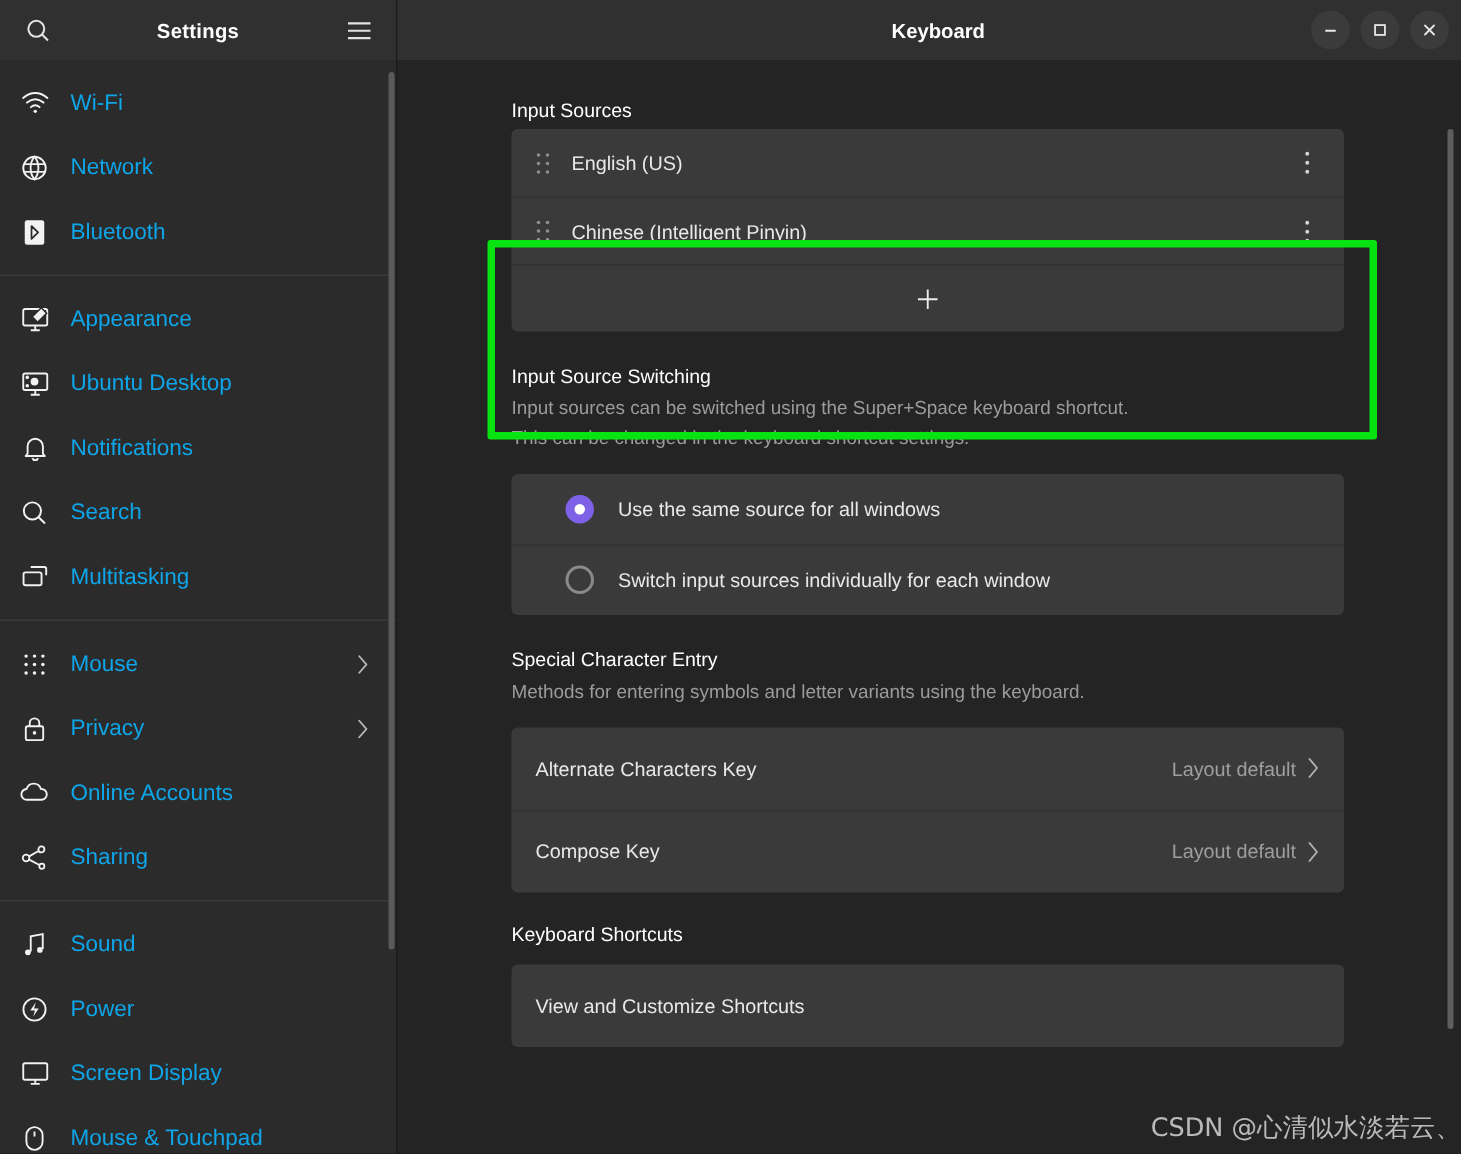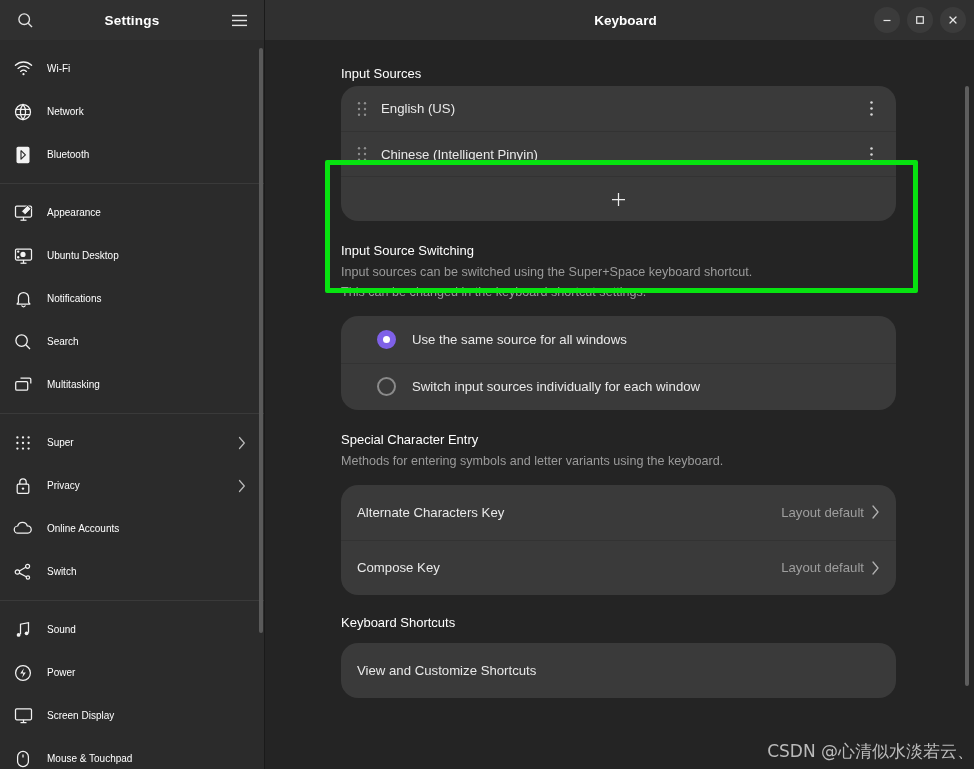--- a/index.html
+++ b/index.html
@@ -51,21 +51,21 @@
     display: flex; align-items: center;
     height: 43px; padding: 0 18px 0 12px;
     cursor: pointer; gap: 13px;
   }
   .nav-ico {
     width: 22px; height: 22px; flex: 0 0 22px;
     display: flex; align-items: center; justify-content: center;
     color: #f2f2f2;
   }
   .nav-label {
-    font-size: 10px; color: #ffffff; flex: 1 1 auto;
+    font-size: 15px; color: #0ea5e9; flex: 1 1 auto;
     white-space: nowrap;
   }
   .nav-chev { color: #b9b9b9; display: flex; align-items: center; }
 
   .sb-scrollbar {
     position: absolute; top: 48px; left: 259px;
     width: 4px; height: 585px;
     background: #5a5a5a; border-radius: 2px; z-index: 5;
   }
 
@@ -100,21 +100,21 @@
   }
   .sect-title {
     font-size: 13px; font-weight: normal; color: #ffffff;
     margin-bottom: 5px;
   }
   .sect-desc {
     font-size: 12.6px; color: #9b9b9b; line-height: 1.58;
     margin-bottom: 13px;
   }
   .card {
-    background: #3a3a3a; border-radius: 17px; overflow: hidden;
+    background: #3a3a3a; border-radius: 4px; overflow: hidden;
   }
   .row {
     display: flex; align-items: center;
     min-height: 45px; padding: 0 16px;
     cursor: pointer; position: relative;
   }
   .row + .row { border-top: 1px solid #333333; }
   .row-label { font-size: 13.2px; color: #e9e9e9; flex: 1 1 auto; }
   .row-value { font-size: 13.2px; color: #9e9e9e; margin-right: 7px; }
   .drag-handle {
@@ -296,21 +296,21 @@
                 <circle cx="8" cy="2.4" r="1.15"></circle>
                 <circle cx="13.6" cy="2.4" r="1.15"></circle>
               <circle cx="2.4" cy="8" r="1.15"></circle>
                 <circle cx="8" cy="8" r="1.15"></circle>
                 <circle cx="13.6" cy="8" r="1.15"></circle>
               <circle cx="2.4" cy="13.6" r="1.15"></circle>
                 <circle cx="8" cy="13.6" r="1.15"></circle>
                 <circle cx="13.6" cy="13.6" r="1.15"></circle>
             </svg>
           </span>
-          <span class="nav-label">Super</span>
+          <span class="nav-label">Mouse</span>
           <span class="nav-chev">
             <svg width="8" height="14" viewBox="0 0 8 14" fill="none" stroke="#b9b9b9" stroke-width="1.25" stroke-linecap="round" stroke-linejoin="round">
                 <polyline points="1.5,1.5 6.3,7 1.5,12.5"></polyline>
               </svg>
           </span>
         </div>
         <div class="nav-item">
           <span class="nav-ico">
             <svg width="16" height="18" viewBox="0 0 16 18" fill="none" stroke="#f2f2f2" stroke-width="1.25">
               <rect x="2.2" y="7.2" width="11.6" height="9.2" rx="1.3"></rect>
@@ -336,21 +336,21 @@
         <div class="nav-item">
           <span class="nav-ico">
             <svg width="18" height="18" viewBox="0 0 18 18" fill="none" stroke="#f2f2f2" stroke-width="1.2">
               <circle cx="13.6" cy="3.3" r="2"></circle>
                 <circle cx="3.4" cy="9" r="2.2"></circle>
                 <circle cx="13.9" cy="14.5" r="1.7"></circle>
               <line x1="5.4" y1="7.9" x2="11.7" y2="4.3"></line>
                 <line x1="5.4" y1="10.1" x2="12.3" y2="13.7"></line>
             </svg>
           </span>
-          <span class="nav-label">Switch</span>
+          <span class="nav-label">Sharing</span>
         </div>
       </div>
 
       <div class="nav-group">
         <div class="nav-item">
           <span class="nav-ico">
             <svg width="17" height="18" viewBox="0 0 17 18" fill="none" stroke="#f2f2f2" stroke-width="1.25">
               <path d="M5.5 13.3V3.2l8-1.5v10"></path>
               <circle cx="3.6" cy="13.9" r="1.9" fill="#f2f2f2" stroke="none"></circle>
               <circle cx="11.6" cy="12.3" r="1.9" fill="#f2f2f2" stroke="none"></circle>

